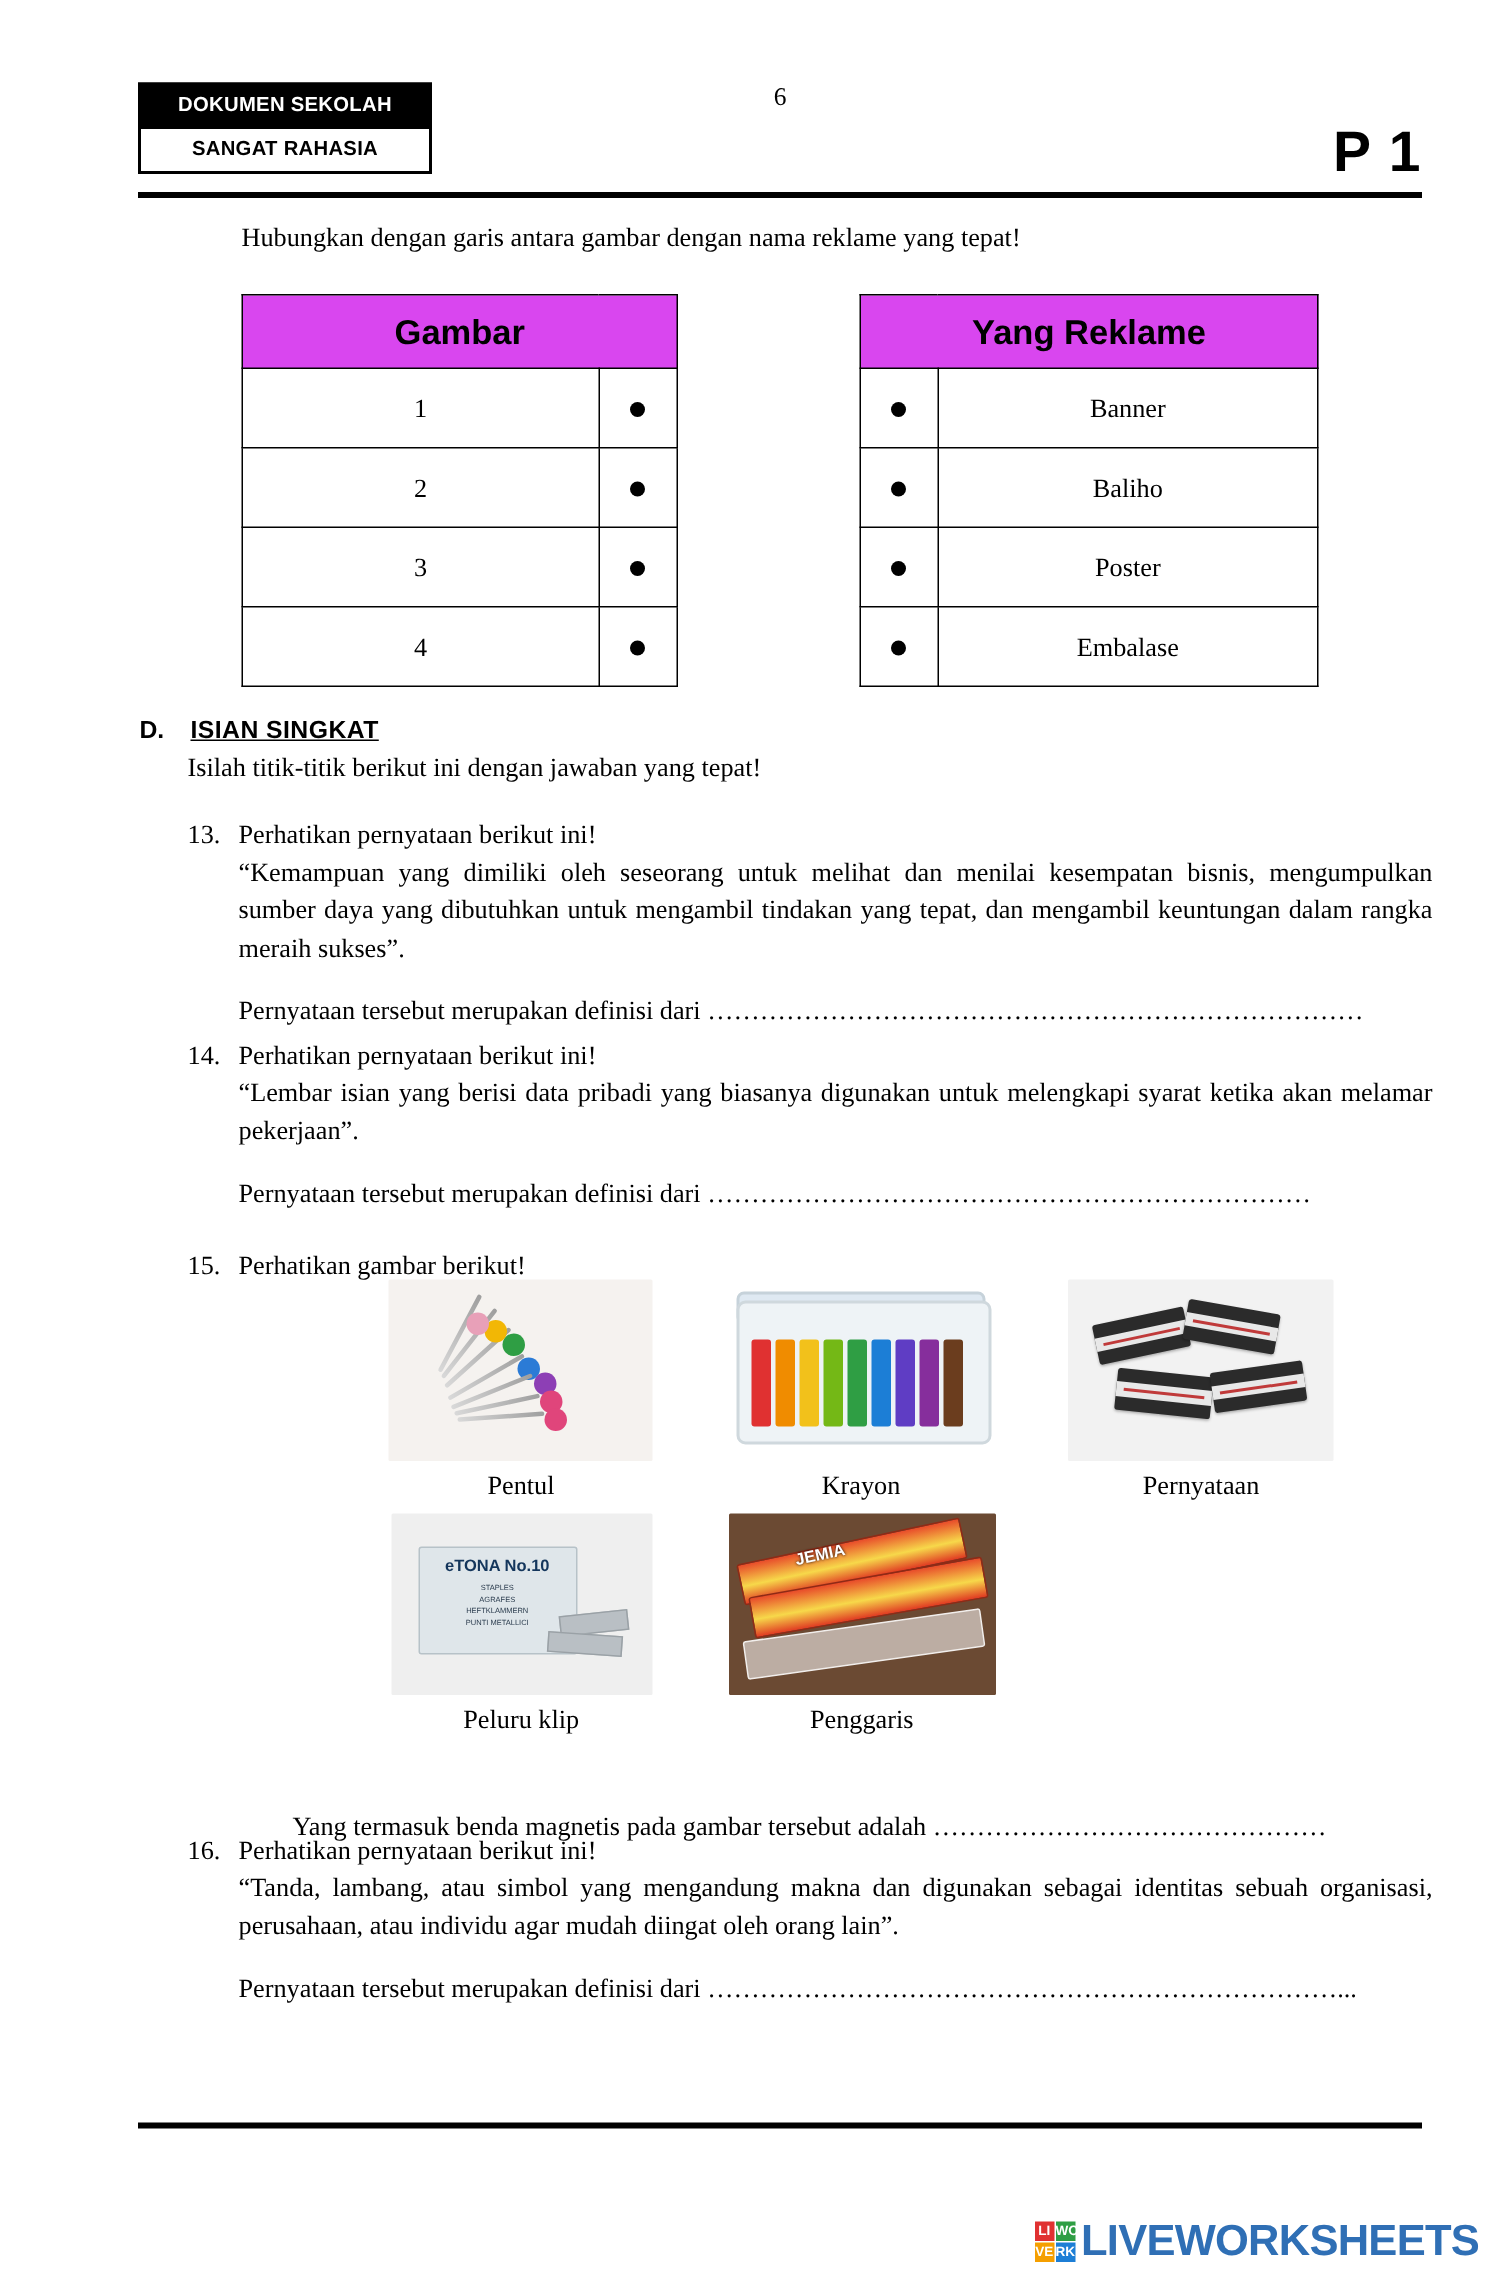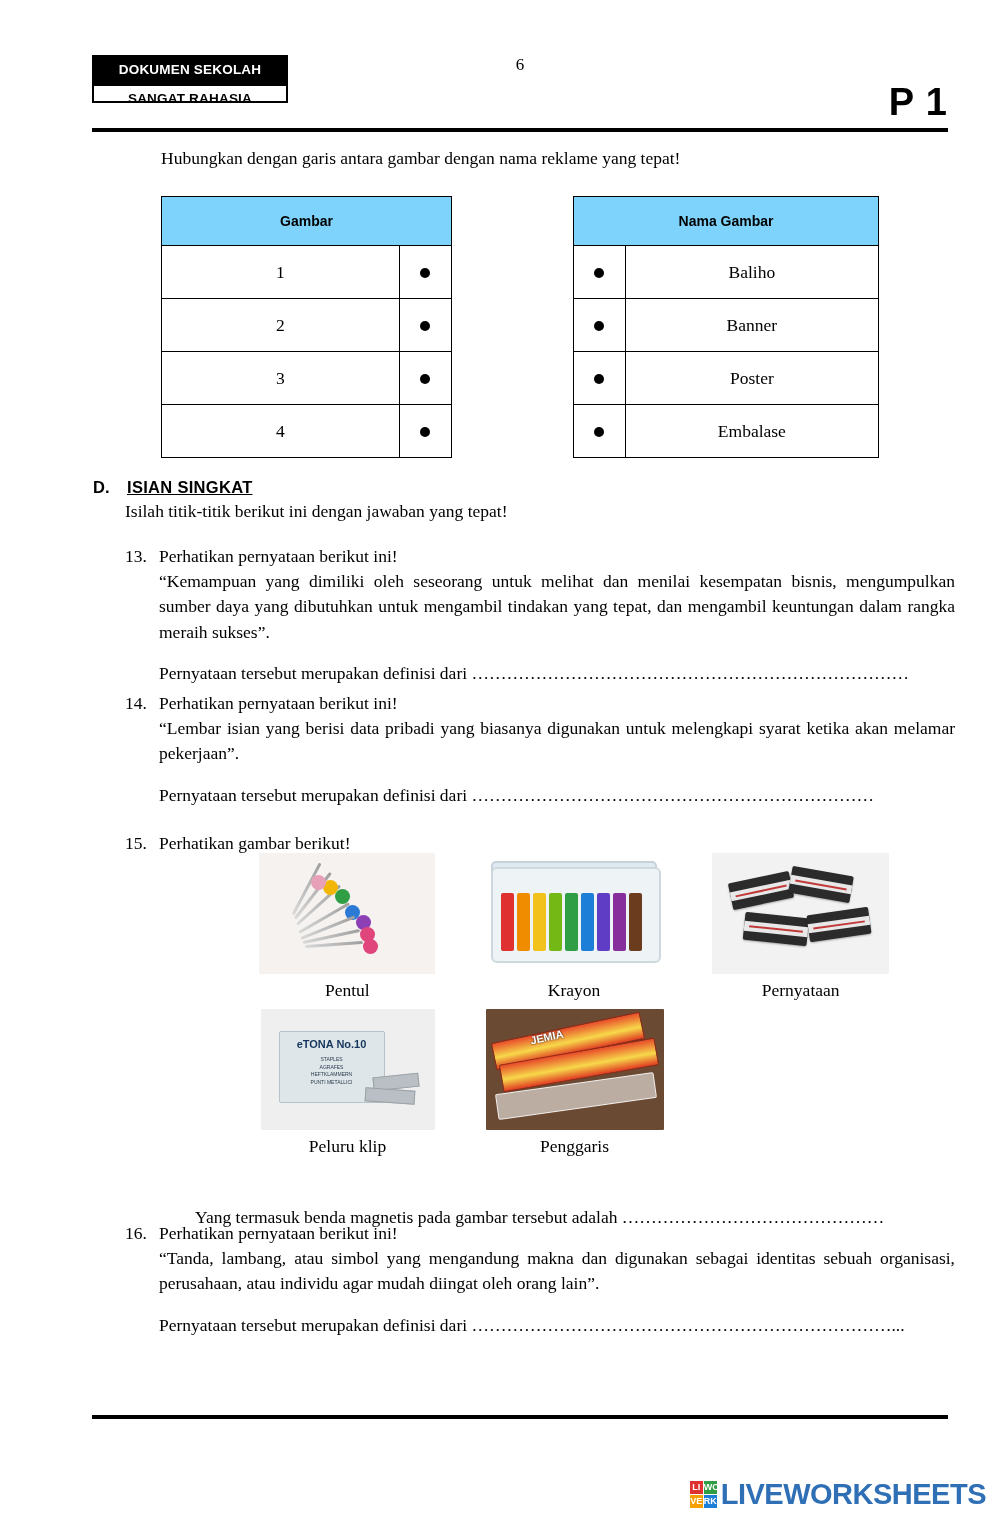--- a/index.html
+++ b/index.html
@@ -40,21 +40,21 @@
     letter-spacing: .2px;
     text-align: center;
     padding: 5px 0 6px 0;
     box-sizing: border-box;
     height: 31px;
   }
   .badge.second {
     background: #ffffff;
     color: #000000;
     border-top: none;
-    height: 17px;
+    height: 30px;
   }
   .page-number {
     position: absolute;
     left: 0;
     top: 0;
     width: 856px;
     text-align: center;
     font-size: 17px;
     font-family: "Liberation Serif", serif;
   }
@@ -97,24 +97,24 @@
     font-size: 17.5px;
     position: absolute;
     top: 0;
   }
   table.match td, table.match th {
     border: 1.5px solid #000;
     height: 50px;
     vertical-align: middle;
   }
   table.match th {
-    background: #7dd3fc;
-    font-family: "Liberation Sans", sans-serif;
-    font-weight: bold;
-    font-size: 14px;
+    background: #d946ef;
+    font-family: "Liberation Sans", sans-serif;
+    font-weight: bold;
+    font-size: 23px;
     height: 46px;
     margin-left: 42px;
   }
   .tbl-left { left: 0; width: 291px; }
   .tbl-right { left: 412px; width: 306px; }
   .cell-num { width: 239px; text-align: center; }
   .cell-dot { width: 50px; text-align: center; }
   .cell-name { width: 256px; text-align: center; }
   .dot {
     display: inline-block;
@@ -429,29 +429,29 @@
     <tr>
       <td class="cell-num">4</td>
       <td class="cell-dot"><span class="dot"></span></td>
     </tr>
   </tbody>
     </table>
 
   <table class="match tbl-right">
     <tbody>
         <tr>
-      <th colspan="2">Nama Gambar</th>
+      <th colspan="2">Yang Reklame</th>
+    </tr>
+    <tr>
+      <td class="cell-dot"><span class="dot"></span></td>
+      <td class="cell-name">Banner</td>
     </tr>
     <tr>
       <td class="cell-dot"><span class="dot"></span></td>
       <td class="cell-name">Baliho</td>
-    </tr>
-    <tr>
-      <td class="cell-dot"><span class="dot"></span></td>
-      <td class="cell-name">Banner</td>
     </tr>
     <tr>
       <td class="cell-dot"><span class="dot"></span></td>
       <td class="cell-name">Poster</td>
     </tr>
     <tr>
       <td class="cell-dot"><span class="dot"></span></td>
       <td class="cell-name">Embalase</td>
     </tr>
   </tbody>

